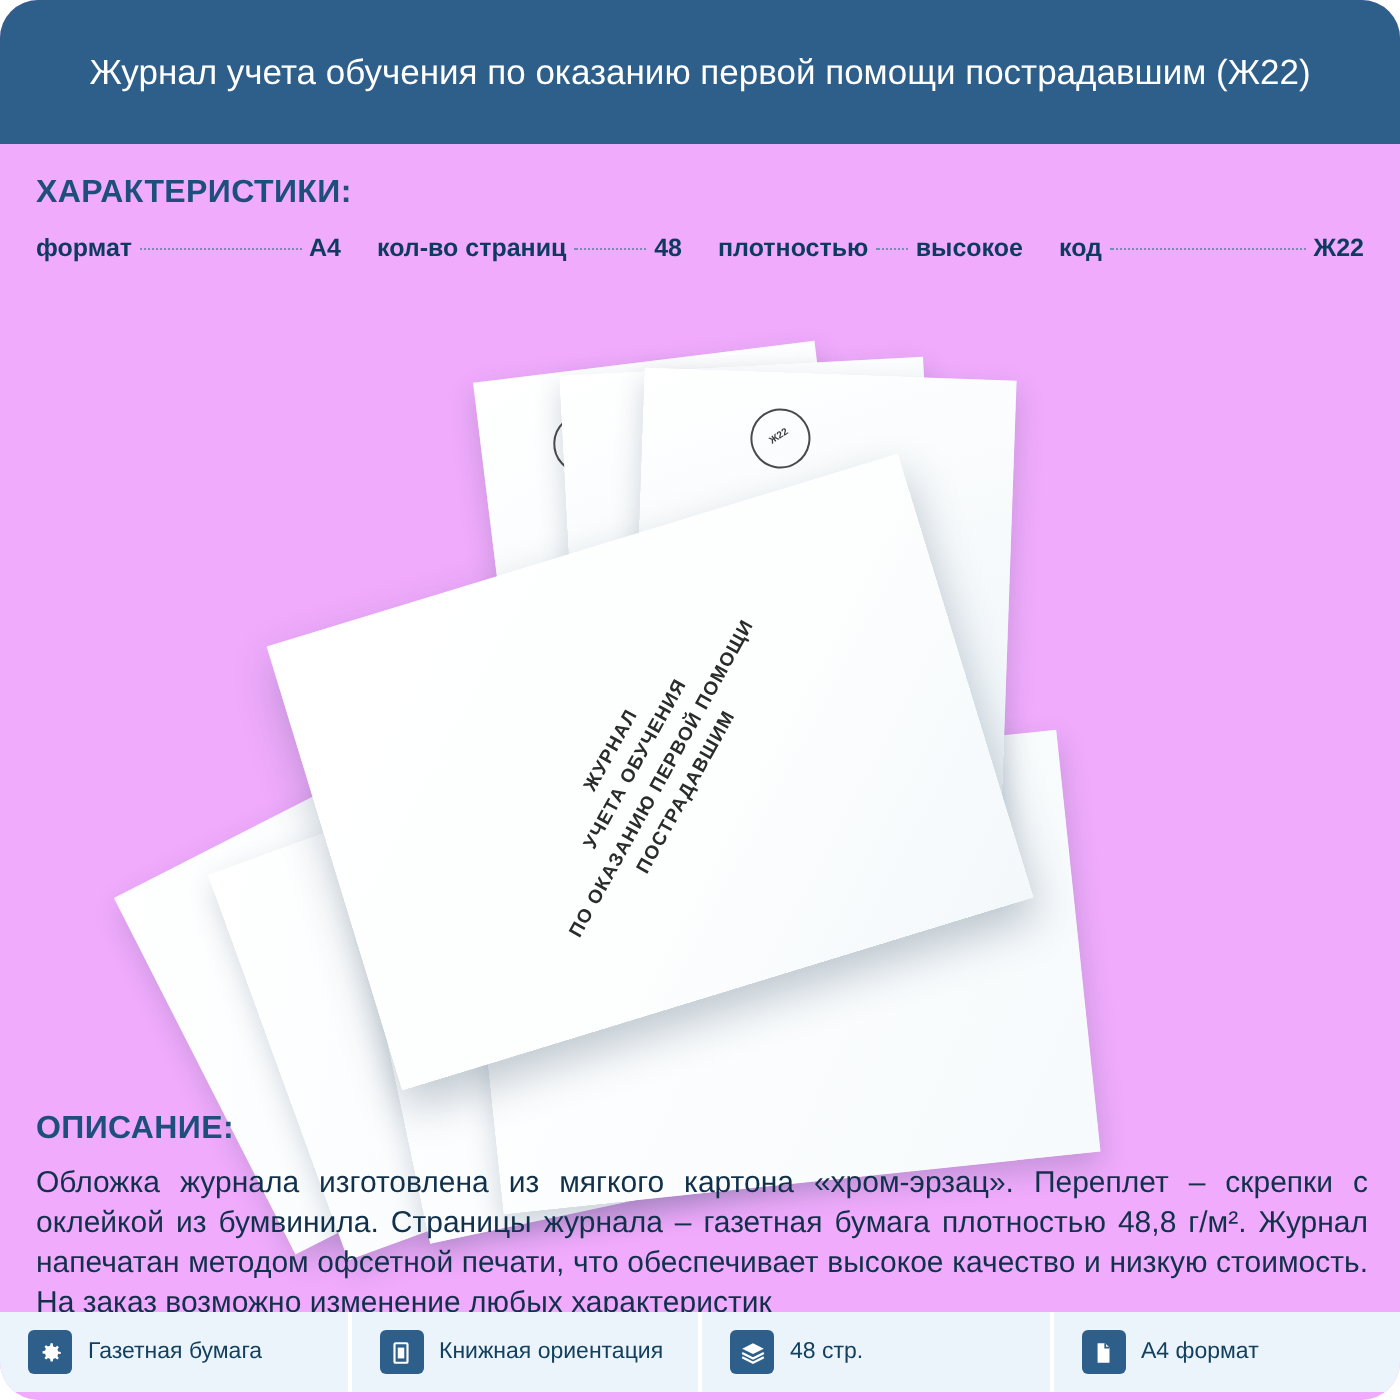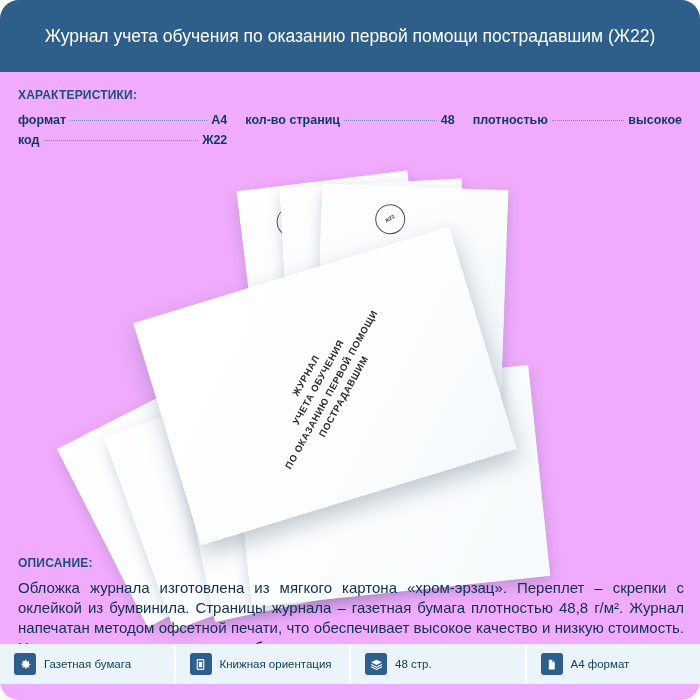--- a/index.html
+++ b/index.html
@@ -39,35 +39,35 @@
   .header-title {
     font-size: 17.5px;
     line-height: 1.28;
     text-align: center;
     font-weight: 400;
     color: #ffffff;
   }
 
   
   .section-heading {
-    font-size: 12px;
+    font-size: 16px;
     font-weight: bold;
     color: #1d4f7c;
     letter-spacing: 0.2px;
   }
   .charact {
     position: absolute;
     left: 18px;
     top: 88px;
     width: 664px;
   }
   .charact .section-heading { margin-bottom: 11px; }
   .charact-grid {
     display: grid;
-    grid-template-columns: 1fr 1fr 1fr;
+    grid-template-columns: 1fr 1fr 1fr 1fr;
     column-gap: 18px;
     row-gap: 6px;
   }
   .crow {
     display: flex;
     align-items: baseline;
     font-size: 12.5px;
     color: #123b5e;
     white-space: nowrap;
   }
@@ -189,21 +189,21 @@
     font-size: 15px;
     line-height: 1.33;
     color: #11314b;
     text-align: justify;
   }
 
   
   .footer {
     position: absolute;
     left: 0;
-    bottom: 16px;
+    bottom: 4px;
     width: 700px;
     height: 40px;
     display: flex;
     align-items: stretch;
     text-align: right;
   }
   .chip {
     flex: 1 1 0;
     background: #eaf4fa;
     display: flex;

